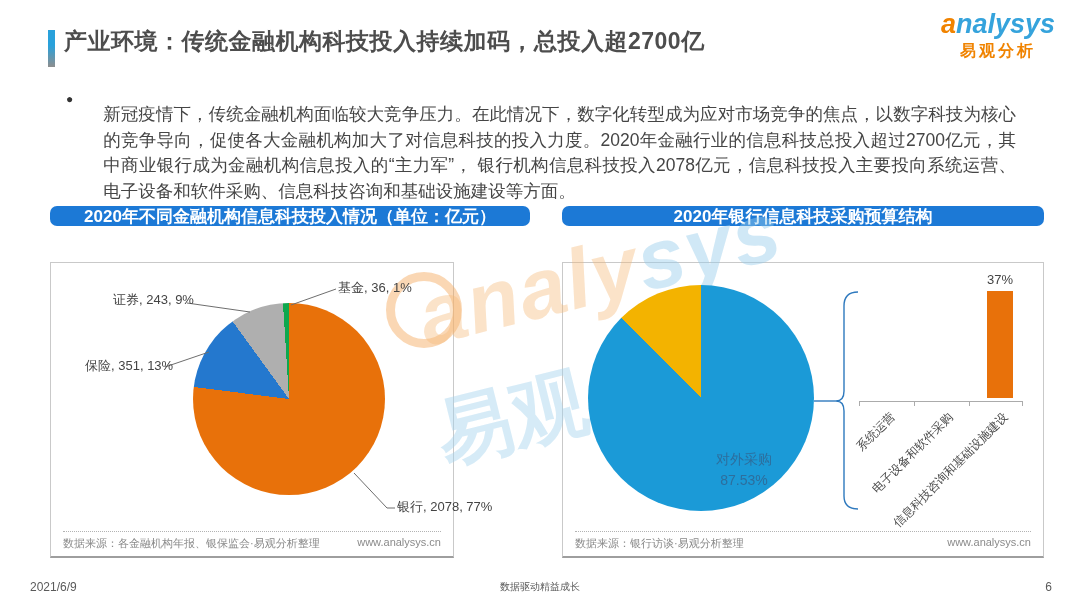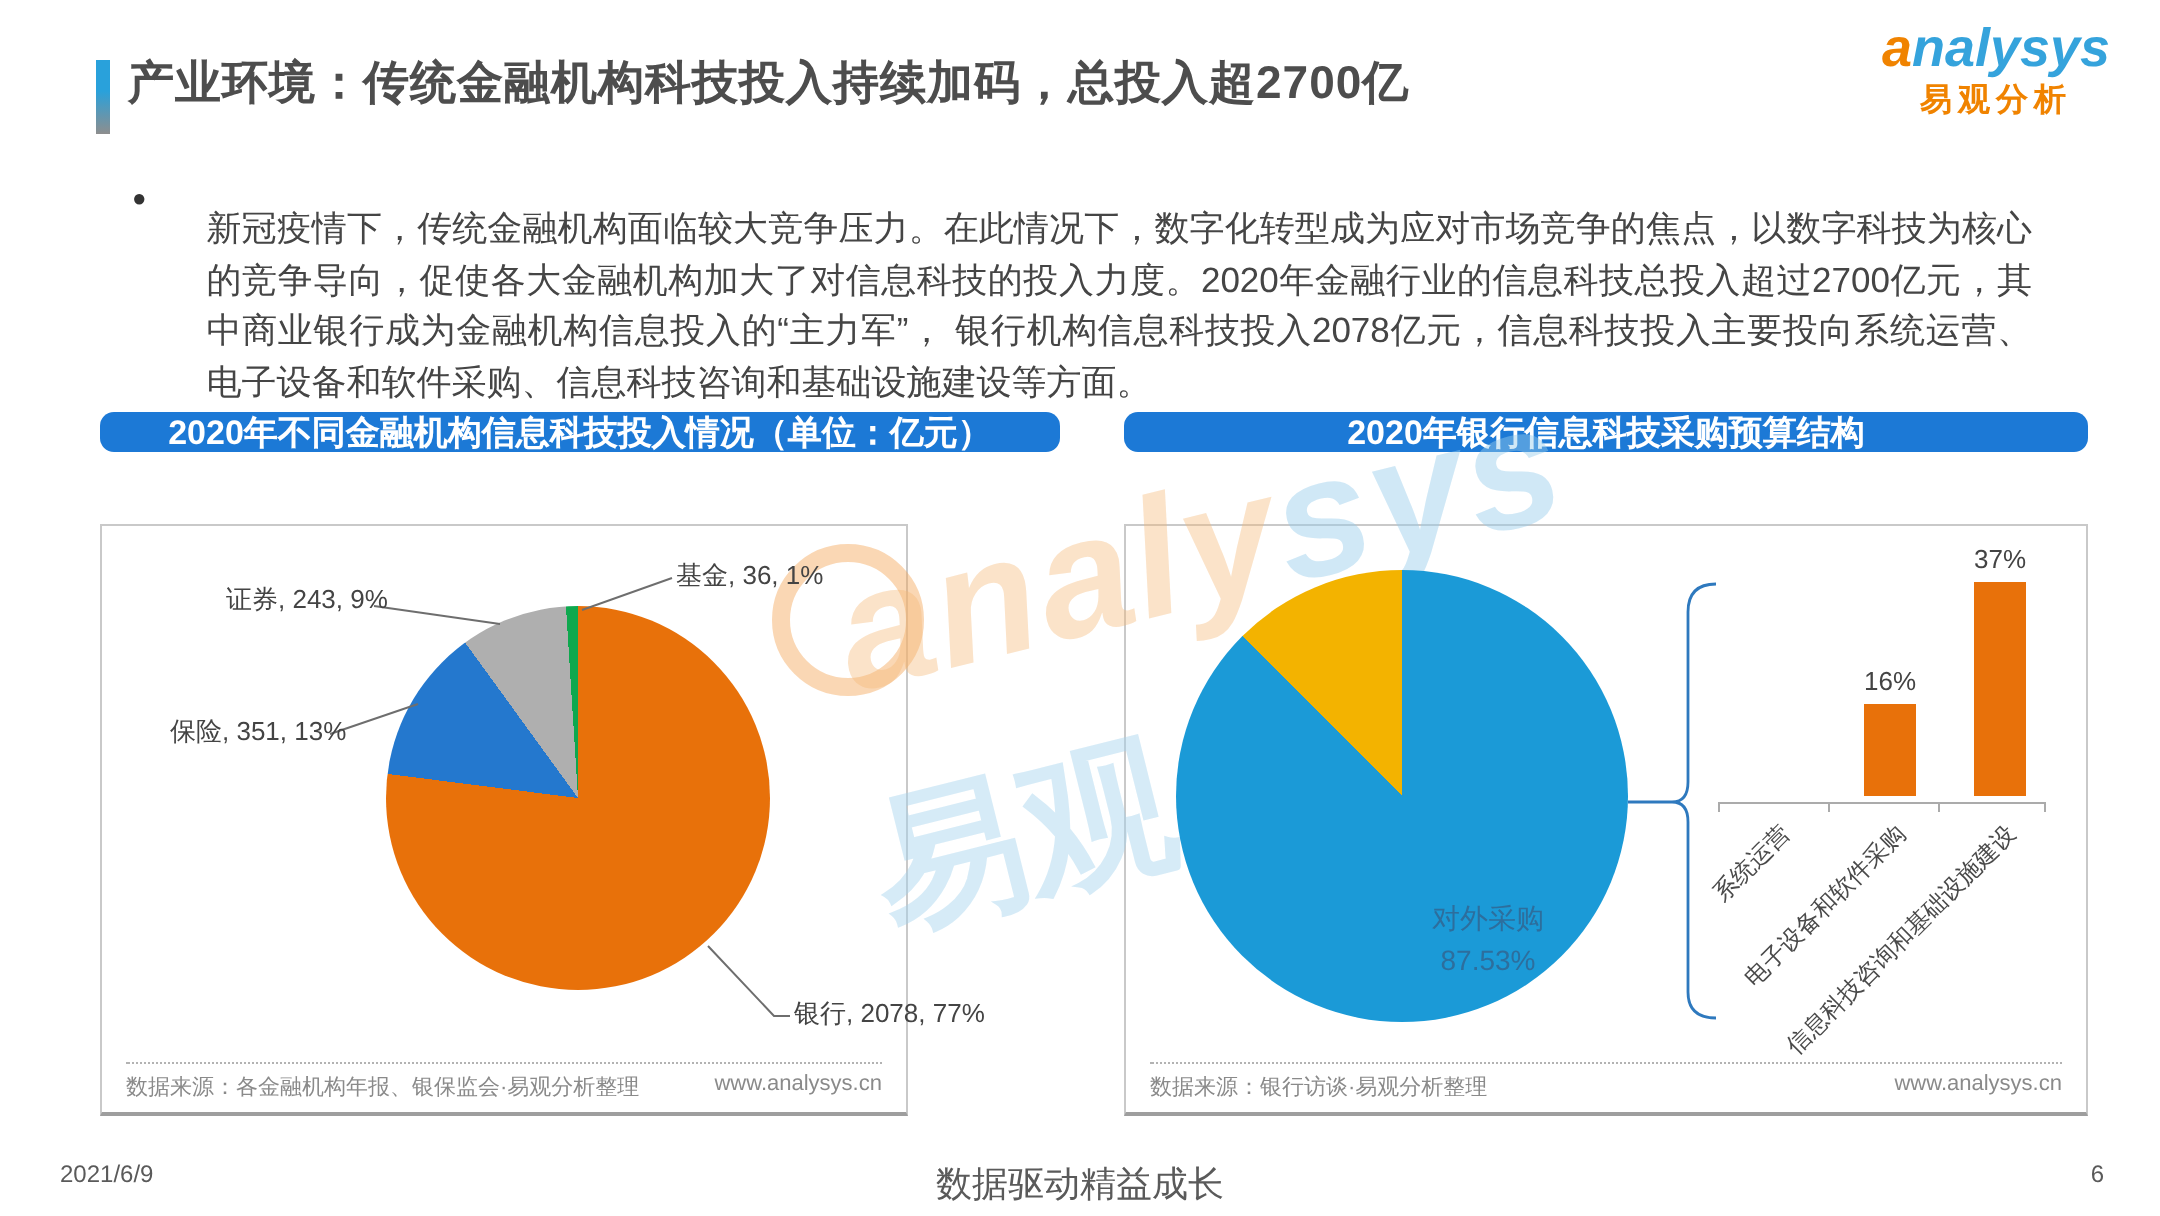--- a/index.html
+++ b/index.html
@@ -73,21 +73,21 @@
     border:9px solid rgba(243,166,88,0.45);border-radius:50%;}
   .wm-latin{left:420px;top:270px;font-size:84px;font-style:italic;font-weight:bold;
     transform:rotate(-14deg);transform-origin:0 50%;white-space:nowrap;letter-spacing:2px;}
   .wm-head{color:rgba(246,185,120,0.40);}
   .wm-tail{color:rgba(150,205,235,0.45);}
   .wm-cjk{left:436px;top:368px;font-size:76px;font-weight:bold;
     transform:rotate(-14deg);color:rgba(165,210,238,0.45);white-space:nowrap;}
 
   
   .f-date{left:30px;top:580px;font-size:12px;color:#5A5A5A;}
-  .f-center{left:0;right:0;top:580px;text-align:center;font-size:18px;color:#5A5A5A;}
+  .f-center{left:0;right:0;top:580px;text-align:center;font-size:10px;color:#5A5A5A;}
   .f-page{right:28px;top:580px;font-size:12px;color:#5A5A5A;}
 </style>
 </head>
 <body>
 
 <div class="abs accent-bar"></div>
 <div class="abs page-title">产业环境：传统金融机构科技投入持续加码，总投入超2700亿</div>
 <div class="abs logo">
   <div class="logo-row1"><span class="logo-a">a</span><span class="logo-rest">nalysys</span></div>
   <div class="logo-cn">易观分析</div>
@@ -139,24 +139,20 @@
     <path d="M251 138 L273 138" stroke="#2E79BE" stroke-width="1.4" fill="none"></path>
     <path d="M295 29 Q281 29 281 43 L281 128 Q281 138 273 138 Q281 138 281 148 L281 233 Q281 246 295 246" stroke="#2E79BE" stroke-width="1.4" fill="none"></path>
   </svg>
 
   <div class="axis"></div>
   <div class="tick" style="left:296px"></div>
   <div class="tick" style="left:351px"></div>
   <div class="tick" style="left:406px"></div>
   <div class="tick" style="left:459px"></div>
 
-  <div class="bar-slot" style="left:352px">
-    <div class="bar-label">16%</div>
-    <div class="bar-fill" style="height: 46px; background: rgb(232, 113, 10);"></div>
-  </div>
   <div class="bar-slot" style="left:407px">
     <div class="bar-label">37%</div>
     <div class="bar-fill" style="height: 107px; background: rgb(232, 113, 10);"></div>
   </div>
 
   <div class="cat" style="left:154px">系统运营</div>
   <div class="cat" style="left:212px">电子设备和软件采购</div>
   <div class="cat" style="left:267px">信息科技咨询和基础设施建设</div>
 
   <div class="src-sep"></div>

